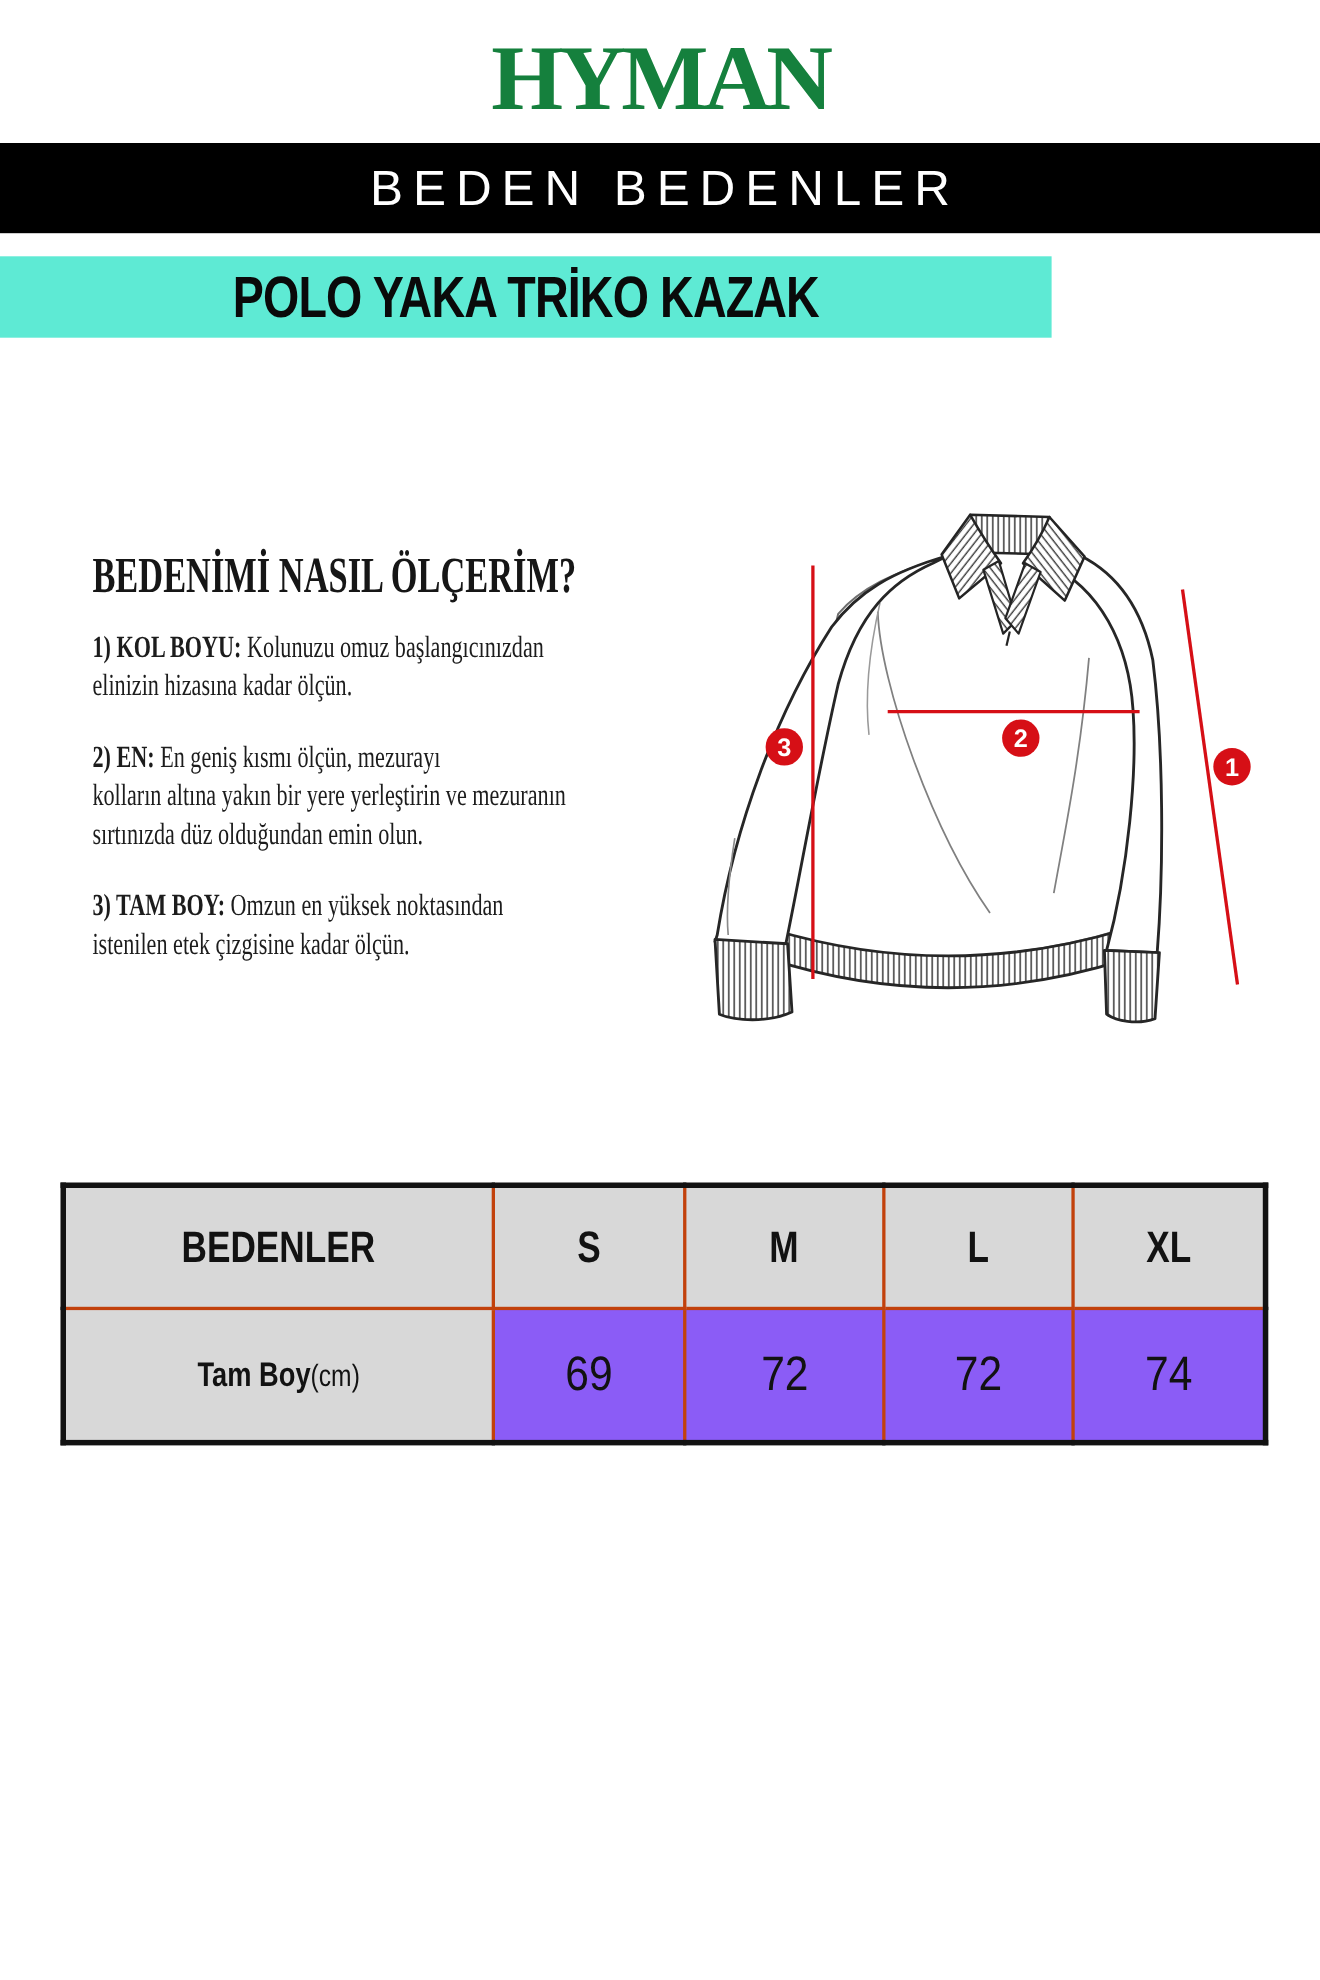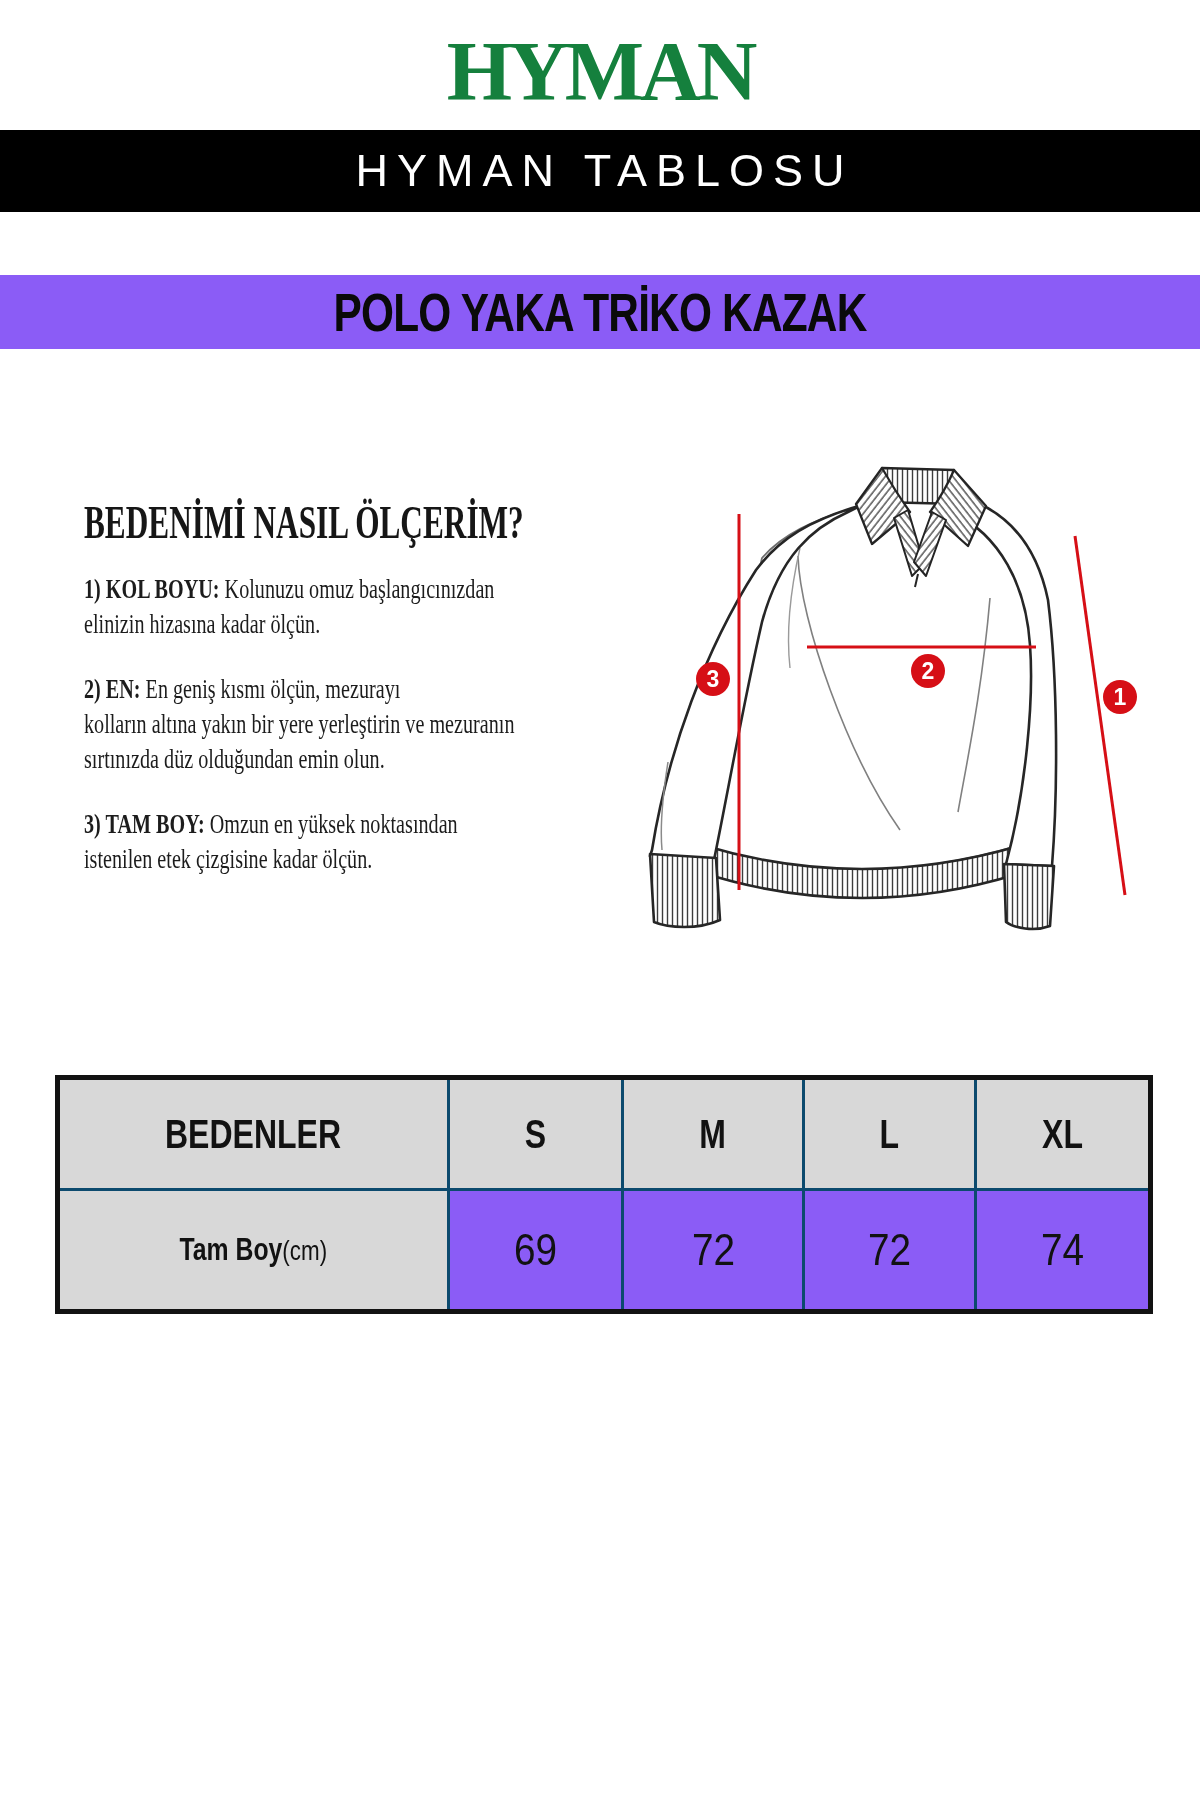--- a/index.html
+++ b/index.html
@@ -6,59 +6,59 @@
   #page{position:relative;width:1200px;height:1800px;background:#ffffff;overflow:hidden;
         font-family:"Liberation Sans",sans-serif;color:#111;}
 
   
   .logo{position:absolute;top:26px;left:0;width:1200px;text-align:center;
         font-family:"Liberation Serif",serif;font-weight:700;font-size:84px;
         letter-spacing:-4px;color:#15803d;line-height:1.1;}
   .black-bar{position:absolute;top:130px;left:0;width:1200px;height:82px;background:#000;
         display:flex;align-items:center;justify-content:center;}
   .black-bar .bar-text{color:#fff;font-size:45px;font-weight:400;letter-spacing:9px;text-indent:9px;}
-  .gray-bar{position:absolute;top:233px;left:0;width:1200px;height:74px;background:#8b5cf6;
-        display:flex;align-items:center;justify-content:center;margin-top:42px;}
+  .gray-bar{position:absolute;top:233px;left:0;width:956px;height:74px;background:#5eead4;
+        display:flex;align-items:center;justify-content:center;}
   .gray-bar .product-text{display:inline-block;transform:scaleX(.8);transform-origin:center;
         font-size:53px;font-weight:700;letter-spacing:-1px;color:#0a0a0a;white-space:nowrap;}
 
   
   .instructions{position:absolute;left:84px;top:496px;width:760px;font-family:Liberation Serif, serif;}
   .instructions h2{margin:0 0 22px 0;font-size:46px;font-weight:700;color:#161616;
         transform:scaleX(.68);transform-origin:left center;white-space:nowrap;letter-spacing:0;}
   .instructions p{margin:0 0 30px 0;font-size:28px;line-height:35px;color:#1c1c1c;
         transform:scaleX(.72);transform-origin:left top;white-space:nowrap;}
   .instructions p b{font-weight:700;}
 
   
   .diagram{position:absolute;left:580px;top:430px;width:580px;height:520px;}
 
   
   table.sizes{position:absolute;left:55px;top:1075px;width:1093px;border-collapse:collapse;
         table-layout:fixed;border:5px solid #121212;}
-  table.sizes td,table.sizes th{border:3px solid #0c4a6e;text-align:center;vertical-align:middle;padding:0;text-decoration:underline;}
+  table.sizes td,table.sizes th{border:3px solid #c2410c;text-align:center;vertical-align:middle;padding:0;text-decoration:underline;}
   tr.hdr{height:112px;}
   tr.data{height:122px;}
   .cell-gray{background:#d8d8d8;}
   .cell-white{background:#8b5cf6;}
   .cond{display:inline-block;transform:scaleX(.8);transform-origin:center;white-space:nowrap;}
   .th-txt{font-size:40px;font-weight:700;color:#121212;}
   .row-label-b{font-size:31px;font-weight:700;color:#121212;}
   .row-label-u{font-size:28px;font-weight:400;color:#121212;}
   .val{font-size:44px;font-weight:400;color:#121212;transform:scaleX(.88);}
 </style>
 </head>
 <body>
 
 <div id="page">
 
   <div class="logo">HYMAN</div>
 
   <div class="black-bar">
-    <span class="bar-text">HYMAN TABLOSU</span>
+    <span class="bar-text">BEDEN BEDENLER</span>
   </div>
 
   <div class="gray-bar">
     <span class="product-text">POLO YAKA TRİKO KAZAK</span>
   </div>
 
   <div class="instructions">
     <h2>BEDENİMİ NASIL ÖLÇERİM?</h2>
     <p><b>1) KOL BOYU:</b><span> Kolunuzu omuz başlangıcınızdan</span><br>
       <span>elinizin hizasına kadar ölçün.</span></p>

